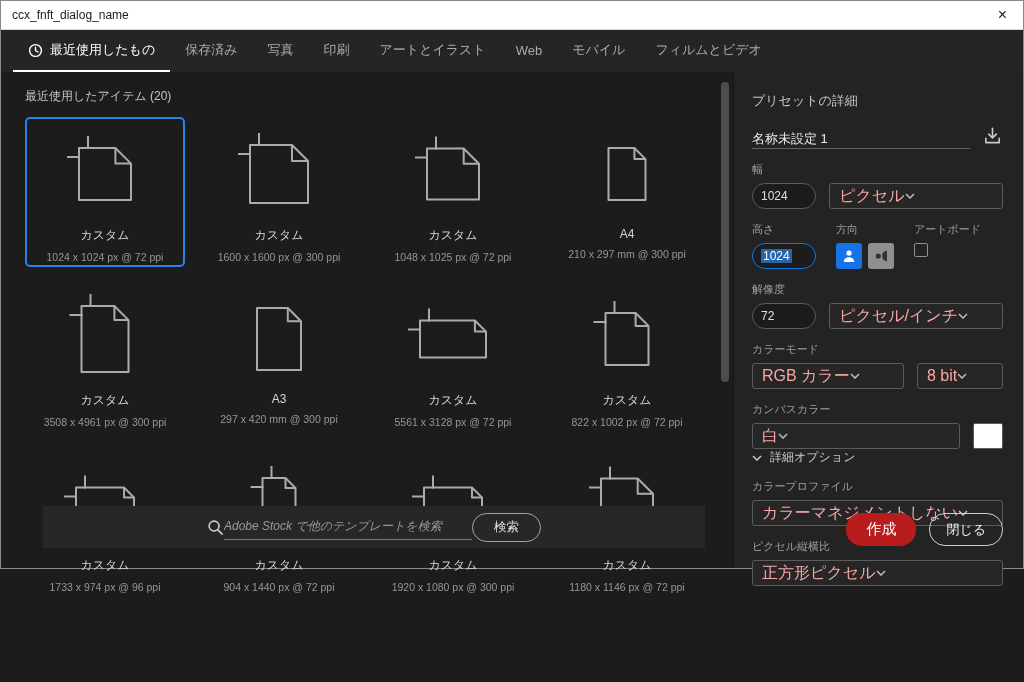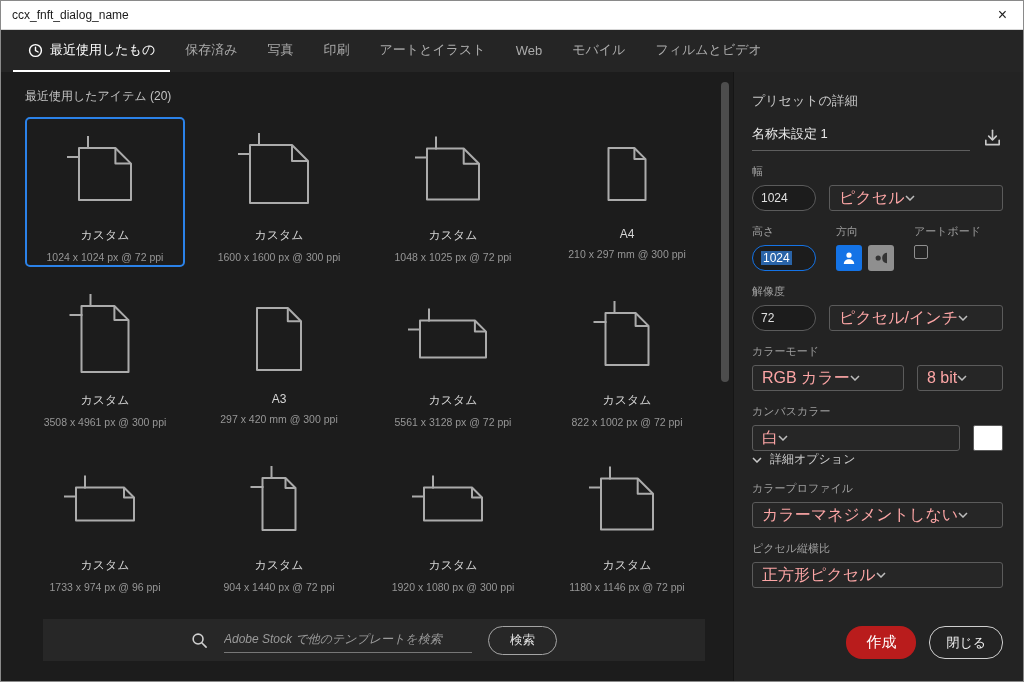--- a/index.html
+++ b/index.html
@@ -1,18 +1,18 @@
 <!DOCTYPE html>
 <html><head>
 <meta charset="utf-8">
 <style>
   *{box-sizing:border-box;margin:0;padding:0}
   html,body{width:1024px;height:682px}
   body{font-family:"Liberation Sans","DejaVu Sans",sans-serif;background:#1c1c1c;overflow:hidden}
-  .dialog{width:1024px;height:682px;display:flex;flex-direction:column;border:1px solid #8a8a8a;background:#1c1c1c}
+  .dialog{width:1024px;height:569px;display:flex;flex-direction:column;border:1px solid #8a8a8a;background:#1c1c1c}
   
   .titlebar{flex:0 0 29px;background:#ffffff;display:flex;align-items:center;padding:0 11px;border-bottom:1px solid #d7d7d7}
   .titlebar .title{font-size:12px;color:#1b1b1b}
   .titlebar .close{margin-left:auto;font-size:16px;color:#222;cursor:pointer;padding:0 5px;line-height:1}
   
   .tabbar{flex:0 0 42px;background:#252525;display:flex;align-items:stretch;padding-left:12px}
   .tab{display:flex;align-items:center;gap:7px;padding:0 15px;font-size:13px;color:#ababab;cursor:pointer;border-bottom:2px solid transparent;white-space:nowrap}
   .tab.active{color:#ffffff;border-bottom-color:#ffffff}
   .tabicon{display:flex;align-items:center}
   
@@ -21,31 +21,31 @@
   .section-title{padding:16px 0 0 24px;font-size:12px;color:#c4c4c4}
   .grid{margin:12px 0 0 24px;display:grid;grid-template-columns:repeat(4,160px);grid-auto-rows:150px;gap:15px 14px}
   .card{border:2px solid transparent;border-radius:5px;display:flex;flex-direction:column;align-items:center;padding-top:4px;cursor:pointer}
   .card.selected{border-color:#2b82e8}
   .iconwrap{height:96px;display:flex;align-items:center;justify-content:center}
   .card .name{font-size:12px;color:#d6d6d6;margin-top:8px}
   .card .dims{font-size:10.5px;color:#969696;margin-top:7px}
   .scrollbar{position:absolute;top:10px;right:4px;width:8px;bottom:74px}
   .scrollbar .thumb{width:8px;height:300px;background:#4d4d4d;border-radius:4px;cursor:pointer}
   
-  .searchbar{position:absolute;left:42px;right:28px;bottom:20px;height:42px;background:#272727;display:flex;align-items:center;justify-content:center;gap:16px}
+  .searchbar{position:absolute;left:42px;right:28px;bottom:20px;height:42px;background:#272727;display:flex;align-items:center;justify-content:center;}
   .search-icon{display:flex;align-items:center}
   .search-input-wrap{border-bottom:1px solid #777;width:248px;padding:2px 0 5px}
   .search-input-wrap input{width:100%;background:transparent;border:none;outline:none;font-style:italic;font-size:12px;color:#cfcfcf;font-family:inherit}
   .search-input-wrap input::placeholder{color:#9a9a9a}
   .search-btn{background:transparent;border:1px solid #a5a5a5;border-radius:15px;color:#e3e3e3;font-size:12.5px;padding:5px 21px;cursor:pointer;font-family:inherit}
   
   .panel{flex:1;background:#232323;border-left:1px solid #151515;position:relative;padding:20px 20px 0 18px}
   .panel-title{font-size:13px;color:#c9c9c9}
   .namerow{display:flex;align-items:flex-end;margin-top:15px;gap:12px}
-  .namefield{flex:1;border-bottom:1px solid #5e5e5e;padding-bottom:7px;font-size:13px;color:#e9e9e9;cursor:text}
+  .namefield{flex:1;border-bottom:1px solid #5e5e5e;font-size:13px;color:#e9e9e9;cursor:text}
   .dl{display:flex;align-items:center;padding-bottom:3px;cursor:pointer}
   .field-label{font-size:11px;color:#9f9f9f;margin:13px 0 6px}
   .row{display:flex;gap:13px}
   .num-input{width:64px;height:26px;background:#1c1c1c;border:1px solid #5b5b5b;border-radius:13px;color:#e0e0e0;font-size:12px;display:flex;align-items:center;padding:0 8px;cursor:text}
   .num-input.focused{border-color:#1473e6}
   .num-input .sel{background:#2a64a8;color:#fff;padding:0 2px}
   .select{flex:1;height:26px;background:#262626;border:1px solid #5b5b5b;border-radius:3px;display:flex;align-items:center;padding:0 9px;font-size:16px;color:#fca5a5;cursor:pointer}
   .select.fixed86{flex:0 0 86px}
   .hrow{display:flex;gap:20px}
   .orient-row{display:flex;gap:6px}

